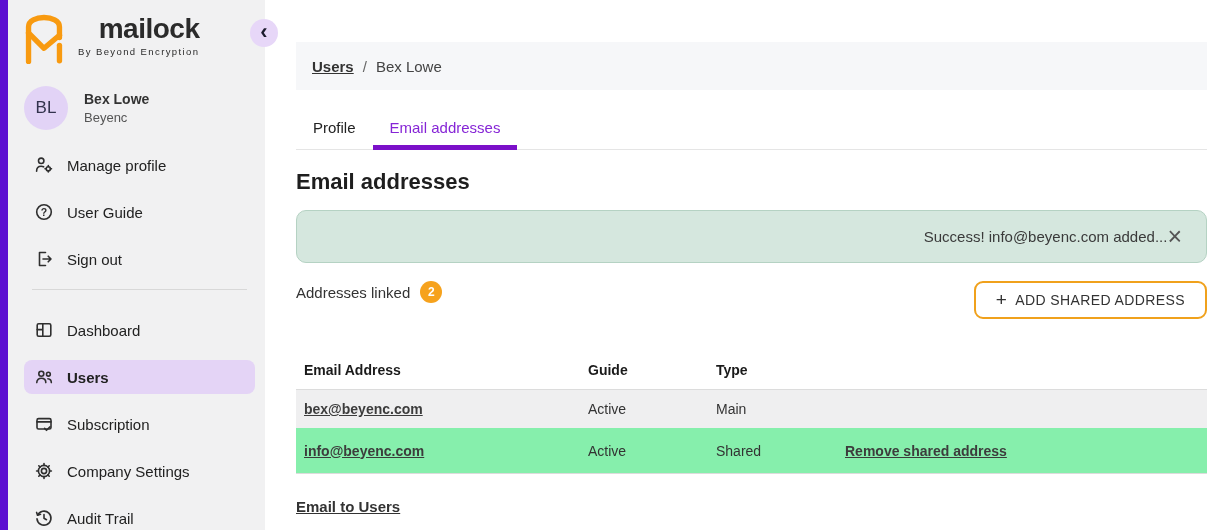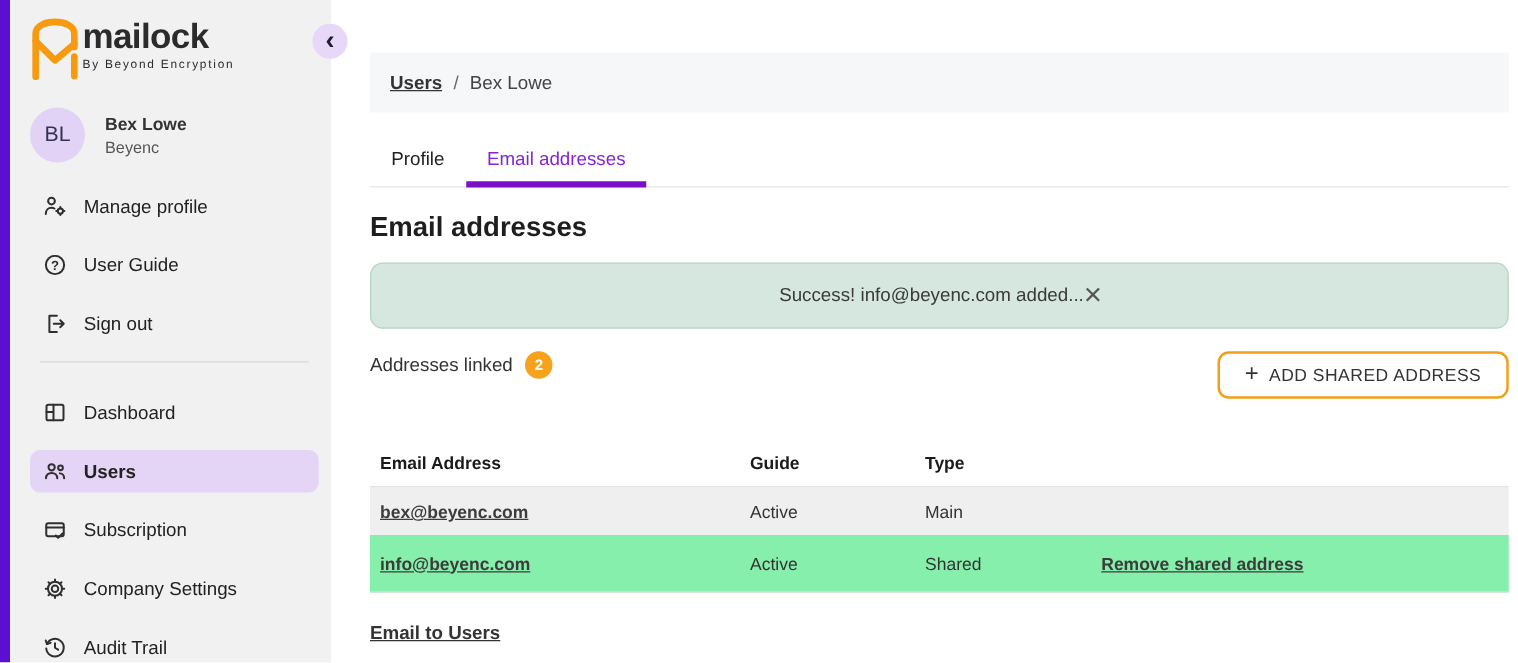--- a/index.html
+++ b/index.html
@@ -7,21 +7,21 @@
     font-family:"Liberation Sans", sans-serif; color:#333; }
   .app { display:flex; width:1214px; height:530px; position:relative; }
 
   
   .leftbar { width:8px; height:530px; background:#5c0fd1; flex:none; }
 
   
   .sidebar { width:257px; height:530px; background:#f1f1f2; flex:none; position:relative; }
   .logo-row { position:absolute; top:9px; left:14px; display:flex; align-items:flex-start; }
   .logo-glyph { width:44px; height:56px; }
-  .wordmark { margin-top:6px; }
+  .wordmark { margin-left:12px; margin-top:6px;text-align:right; }
   .wordmark .name { font-size:28px; font-weight:bold; color:#2b2b2b; letter-spacing:-0.5px; line-height:1; }
   .wordmark .tagline { font-size:9.5px; letter-spacing:1.4px; color:#2b2b2b; margin-top:3px; }
   .user-row { position:absolute; top:86px; left:16px; display:flex; align-items:center; }
   .avatar { width:44px; height:44px; border-radius:50%; background:#e2d3f6; color:#33334d;
     display:flex; align-items:center; justify-content:center; font-size:17px; }
   .user-meta { margin-left:16px; }
   .user-meta .uname { font-size:14px; font-weight:bold; color:#333; }
   .user-meta .ucompany { font-size:13px; color:#555; margin-top:3px; }
   .menu { position:absolute; top:148px; left:16px; right:10px; }
   .mitem { display:flex; align-items:center; height:34px; margin-bottom:13px;
@@ -45,35 +45,35 @@
   .breadcrumb .current { color:#444; }
 
   .tabs { margin:29px 7px 0 31px; display:flex; border-bottom:1px solid #e5e5e5; }
   .tab { padding:0 17px 13px 17px; font-size:15px; color:#222; position:relative; cursor:pointer;text-align:right; }
   .tab.active { color:#8625d6; }
   .tab.active::after { content:''; position:absolute; left:0; right:0; bottom:-1px; height:5px; background:#7b10c9; }
 
   h1.page-title { margin:19px 0 0 31px; font-size:22px; font-weight:bold; color:#1e1e1e; }
 
   .alert { margin:15px 7px 0 31px; height:53px; background:#d5e7de; border:1px solid #b5d2c3;
-    border-radius:10px; display:flex; align-items:center; justify-content:center; padding:0 24px 0 26px; }
+    border-radius:10px; display:flex; align-items:center; justify-content:flex-end; padding:0 24px 0 26px; }
   .alert .msg { font-size:15px; color:#3a3a3a; }
   .alert .close { background:none; border:none; font-size:25px; color:#555; cursor:pointer; line-height:1; }
 
   .addr-row { margin:18px 7px 0 31px; display:flex; align-items:flex-start; justify-content:space-between;gap:44px; }
   .addr-left { display:flex; align-items:center; font-size:15px; color:#333; }
   .badge { width:22px; height:22px; border-radius:50%; background:#f6a21d; color:#fff;
     font-size:12px; font-weight:bold; display:flex; align-items:center; justify-content:center; margin-left:10px; }
   .add-btn { height:38px; padding:0 20px; background:#fff; border:2px solid #f0a11c; border-radius:9px;
     font-size:14px; color:#333; letter-spacing:0.4px; display:flex; align-items:center; gap:8px;
     cursor:pointer; font-family:inherit; }
   .add-btn .plus { font-size:19px; font-weight:normal; line-height:1; margin-top:-1px; }
 
   .table { margin:31px 7px 0 31px; font-size:14px; }
-  .trow { display:grid; grid-template-columns:284px 128px 129px 1fr; align-items:center; padding-left:8px;gap:12px; }
+  .trow { display:grid; grid-template-columns:284px 128px 129px 1fr; align-items:center; padding-left:8px; }
   .thead { height:40px; font-weight:bold; color:#1a1a1a; border-bottom:1px solid #dcdcdc; }
   .tr1 { height:38px; background:#efeff0; }
   .tr2 { height:46px; background:#86efac; border-bottom:1px solid #dcdcdc; }
   .email-link { font-weight:bold; color:#3c3c3c; text-decoration:underline; cursor:pointer; }
   .action-link { font-weight:bold; color:#3c3c3c; text-decoration:underline; cursor:pointer; }
   .cell { color:#333; }
 
   .back-link { display:inline-block; margin:24px 0 0 31px; font-size:15px; font-weight:bold;
     color:#333; text-decoration:underline; cursor:pointer; }
 </style>

